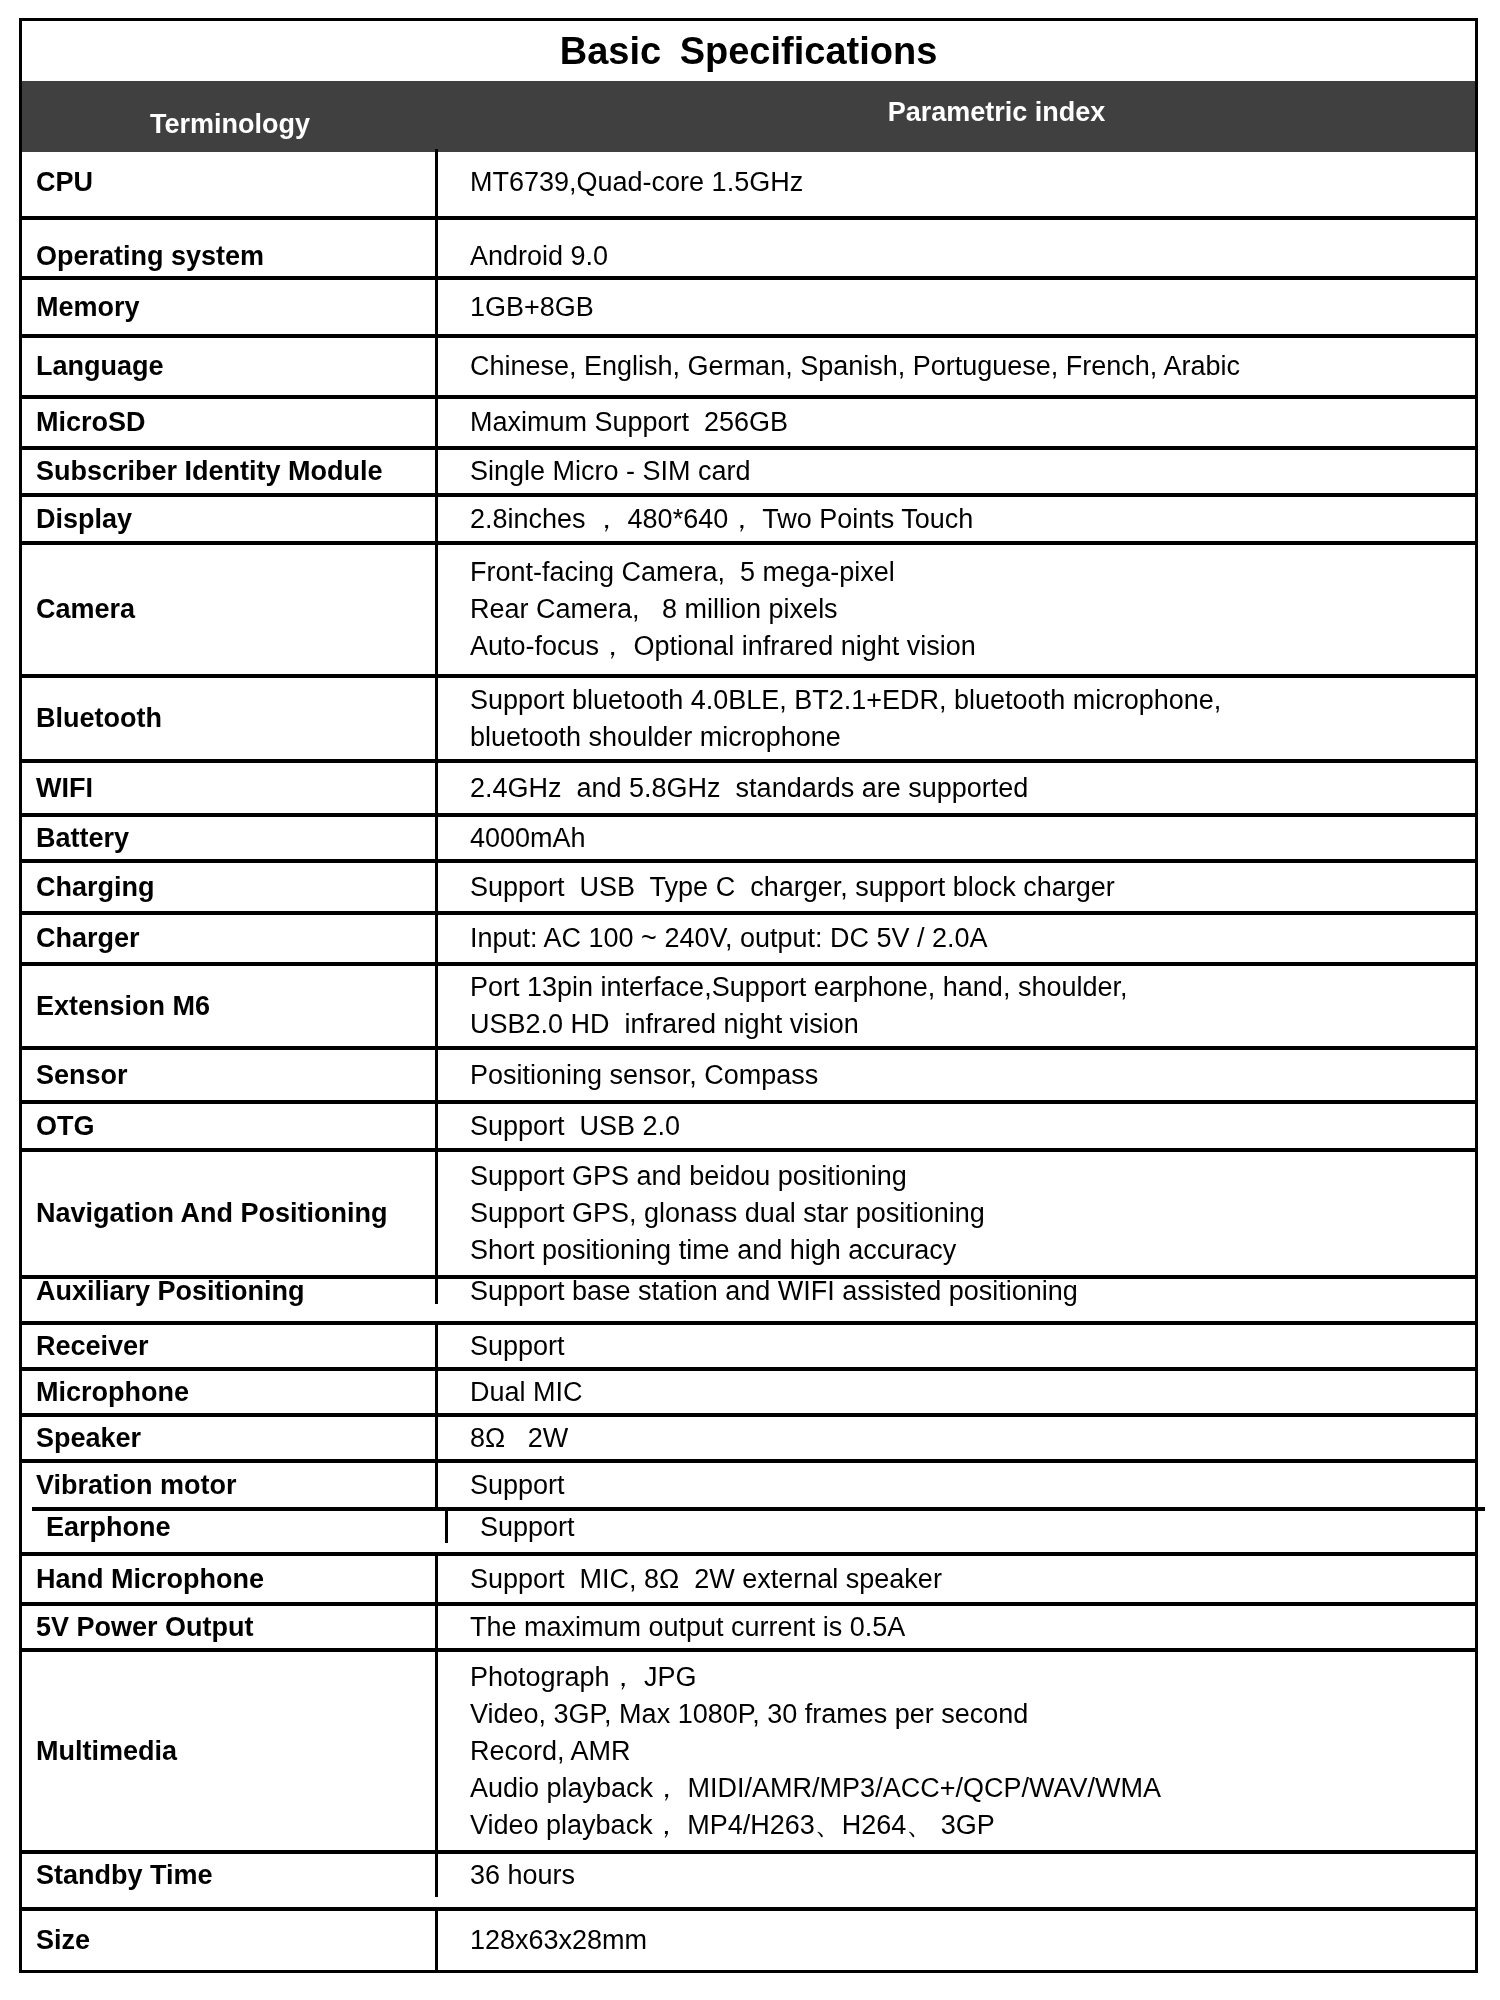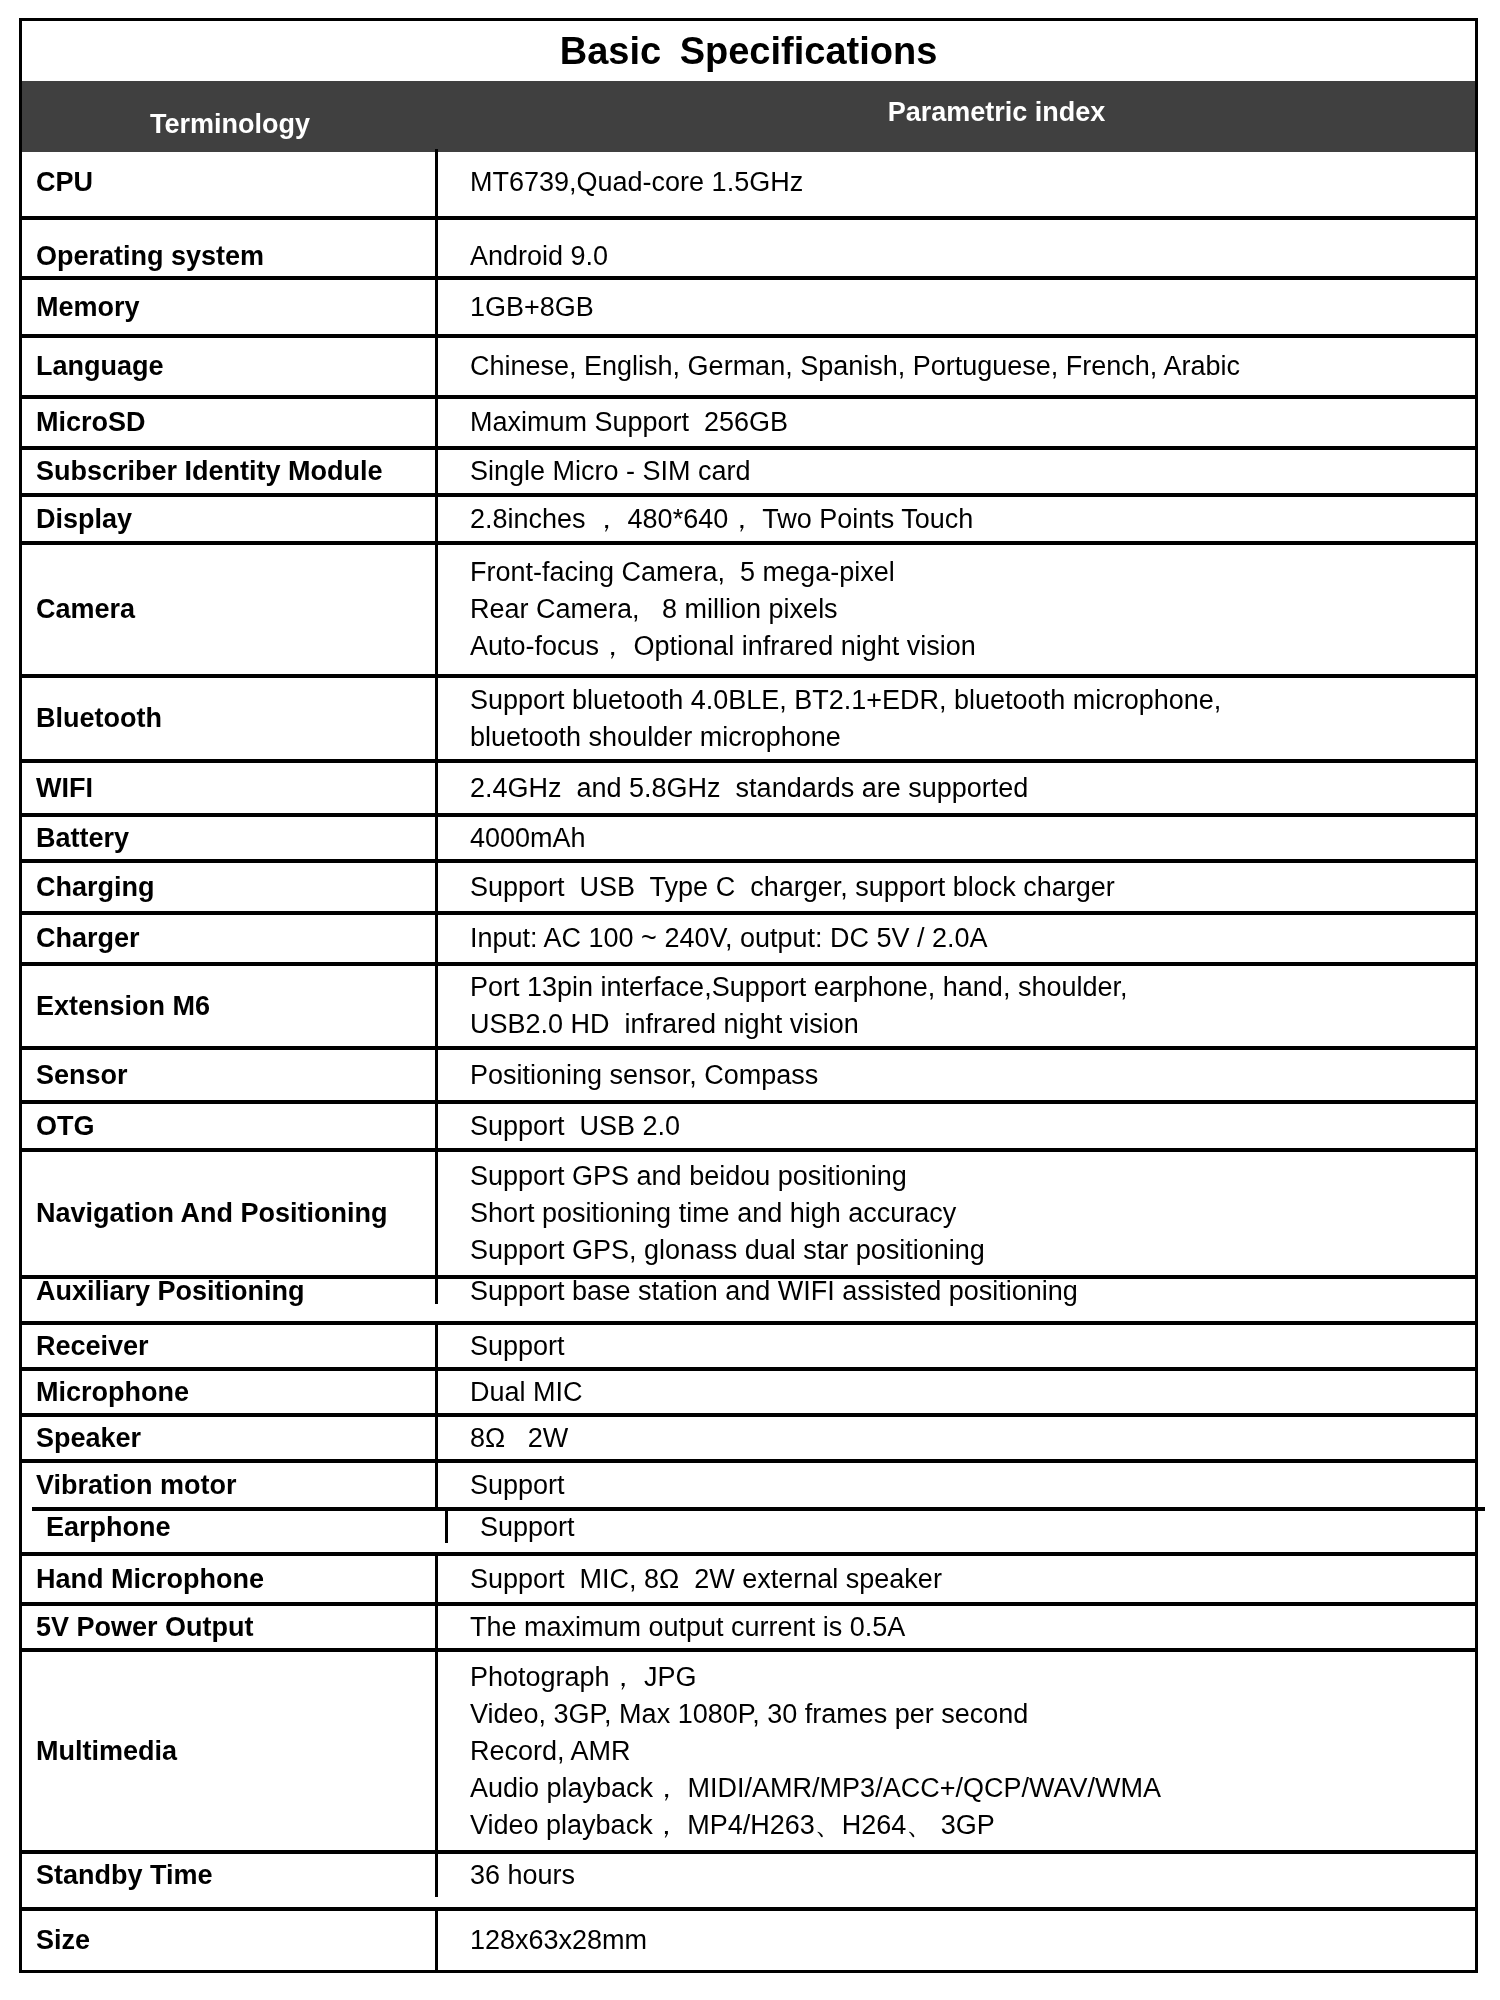--- a/index.html
+++ b/index.html
@@ -93,21 +93,21 @@
       <div class="row" style="top: 1025px; height: 54px;">
         <div class="term">Sensor</div>
         <div class="val"><span class="line">Positioning sensor, Compass</span></div>
       </div>
       <div class="row" style="top: 1079px; height: 48px;">
         <div class="term">OTG</div>
         <div class="val"><span class="line">Support  USB 2.0</span></div>
       </div>
       <div class="row" style="top: 1127px; height: 127px;">
         <div class="term">Navigation And Positioning</div>
-        <div class="val"><span class="line">Support GPS and beidou positioning</span><span class="line">Short positioning time and high accuracy</span><span class="line">Support GPS, glonass dual star positioning</span></div>
+        <div class="val"><span class="line">Support GPS and beidou positioning</span><span class="line">Support GPS, glonass dual star positioning</span><span class="line">Short positioning time and high accuracy</span></div>
       </div>
       <div class="row" style="top: 1254px; height: 29px;">
         <div class="term">Auxiliary Positioning</div>
         <div class="val"><span class="line">Support base station and WIFI assisted positioning</span></div>
       </div>
       <div class="row" style="top: 1300px; height: 46px;">
         <div class="term">Receiver</div>
         <div class="val"><span class="line">Support</span></div>
       </div>
       <div class="row" style="top: 1346px; height: 46px;">

